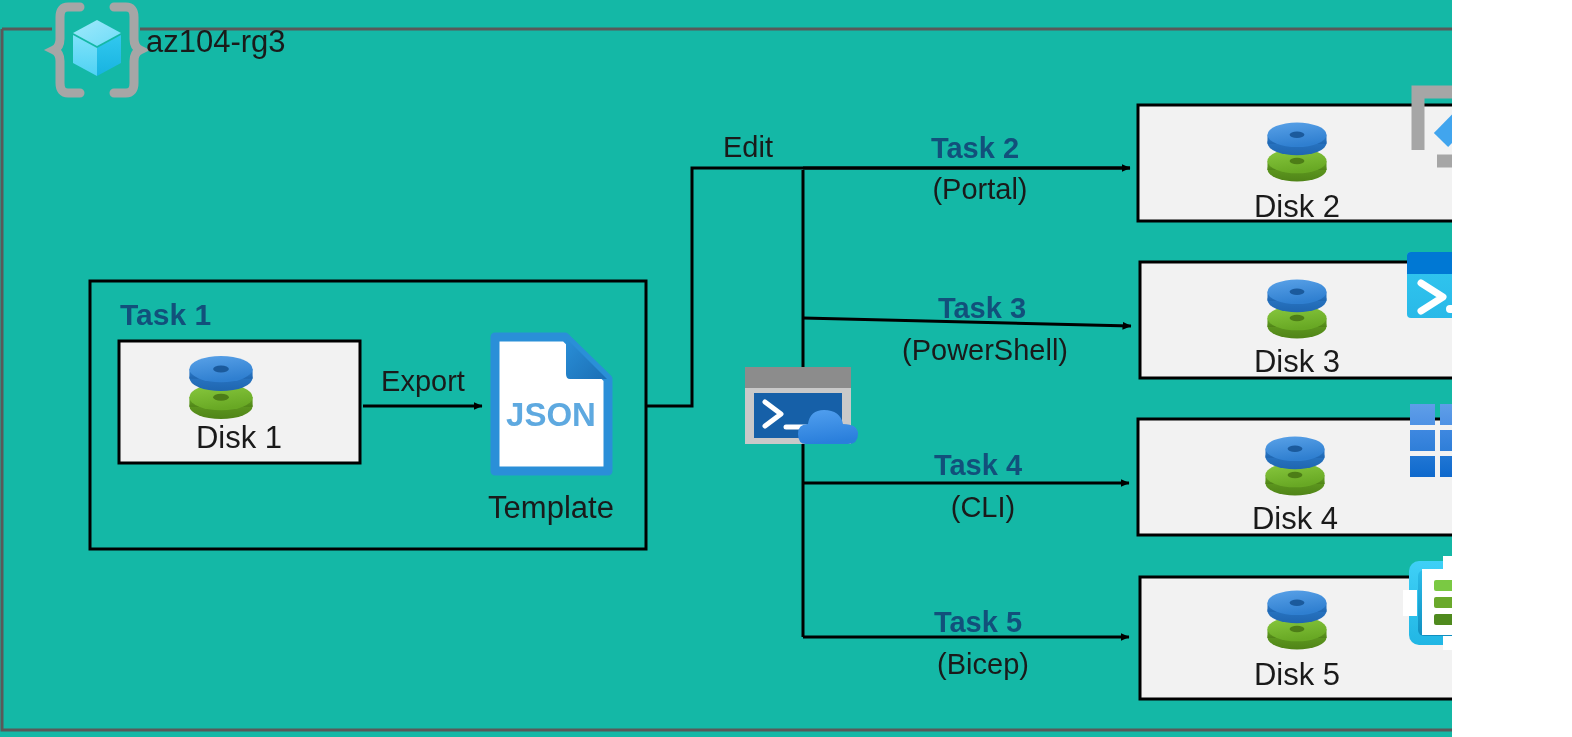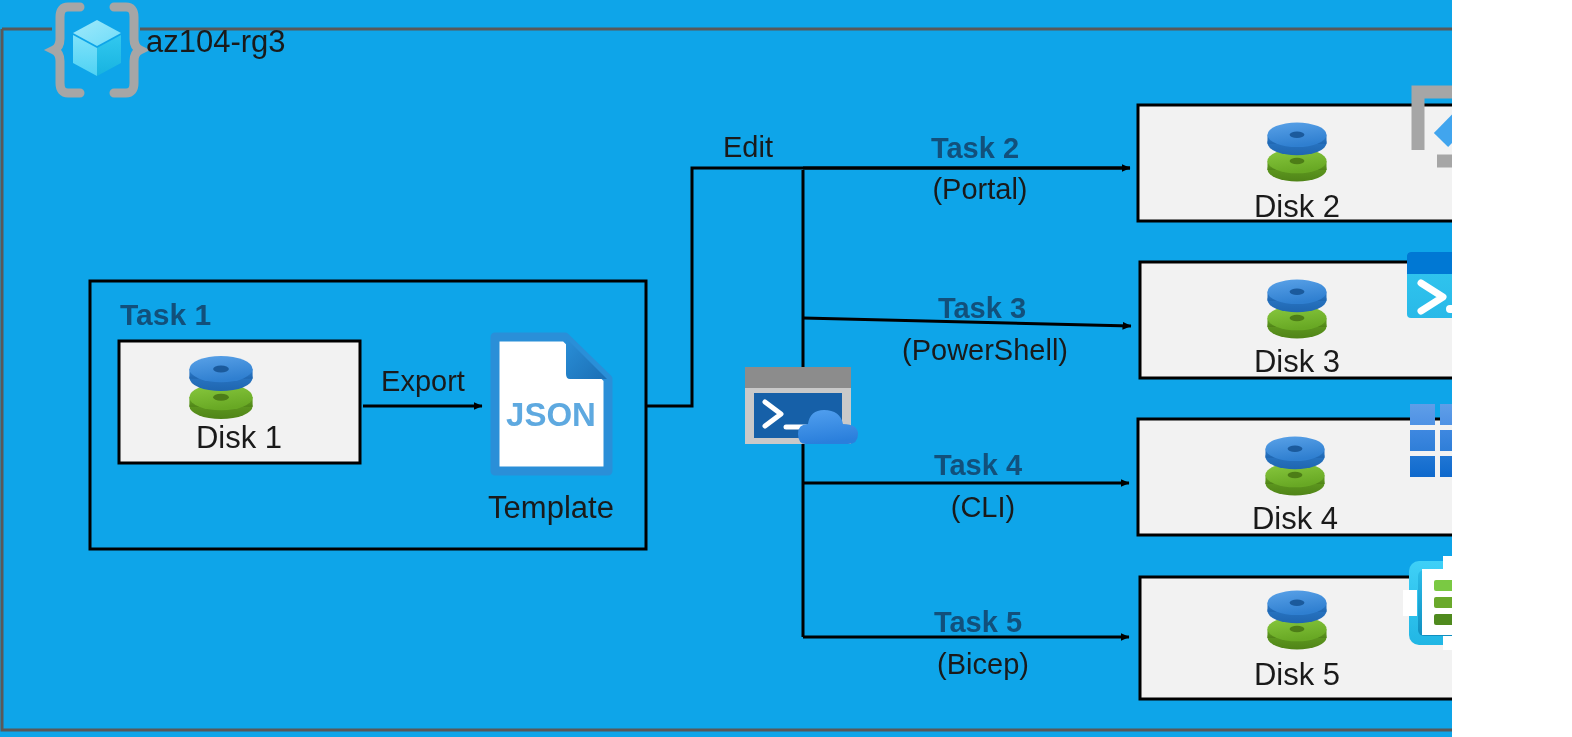--- a/index.html
+++ b/index.html
@@ -7,21 +7,21 @@
     padding: 0;
     background: #ffffff;
   }
   body {
     font-family: "Liberation Sans", sans-serif;
   }
   #canvas {
     position: relative;
     width: 1452px;
     height: 737px;
-    background: #0ea5e9;
+    background: #14b8a6;
     overflow: hidden;
   }
   svg.diagram {
     display: block;
     width: 1572px;
     height: 737px;
   }
   .txt {
     font-family: "Liberation Sans", sans-serif;
     fill: #1a1a1a;

